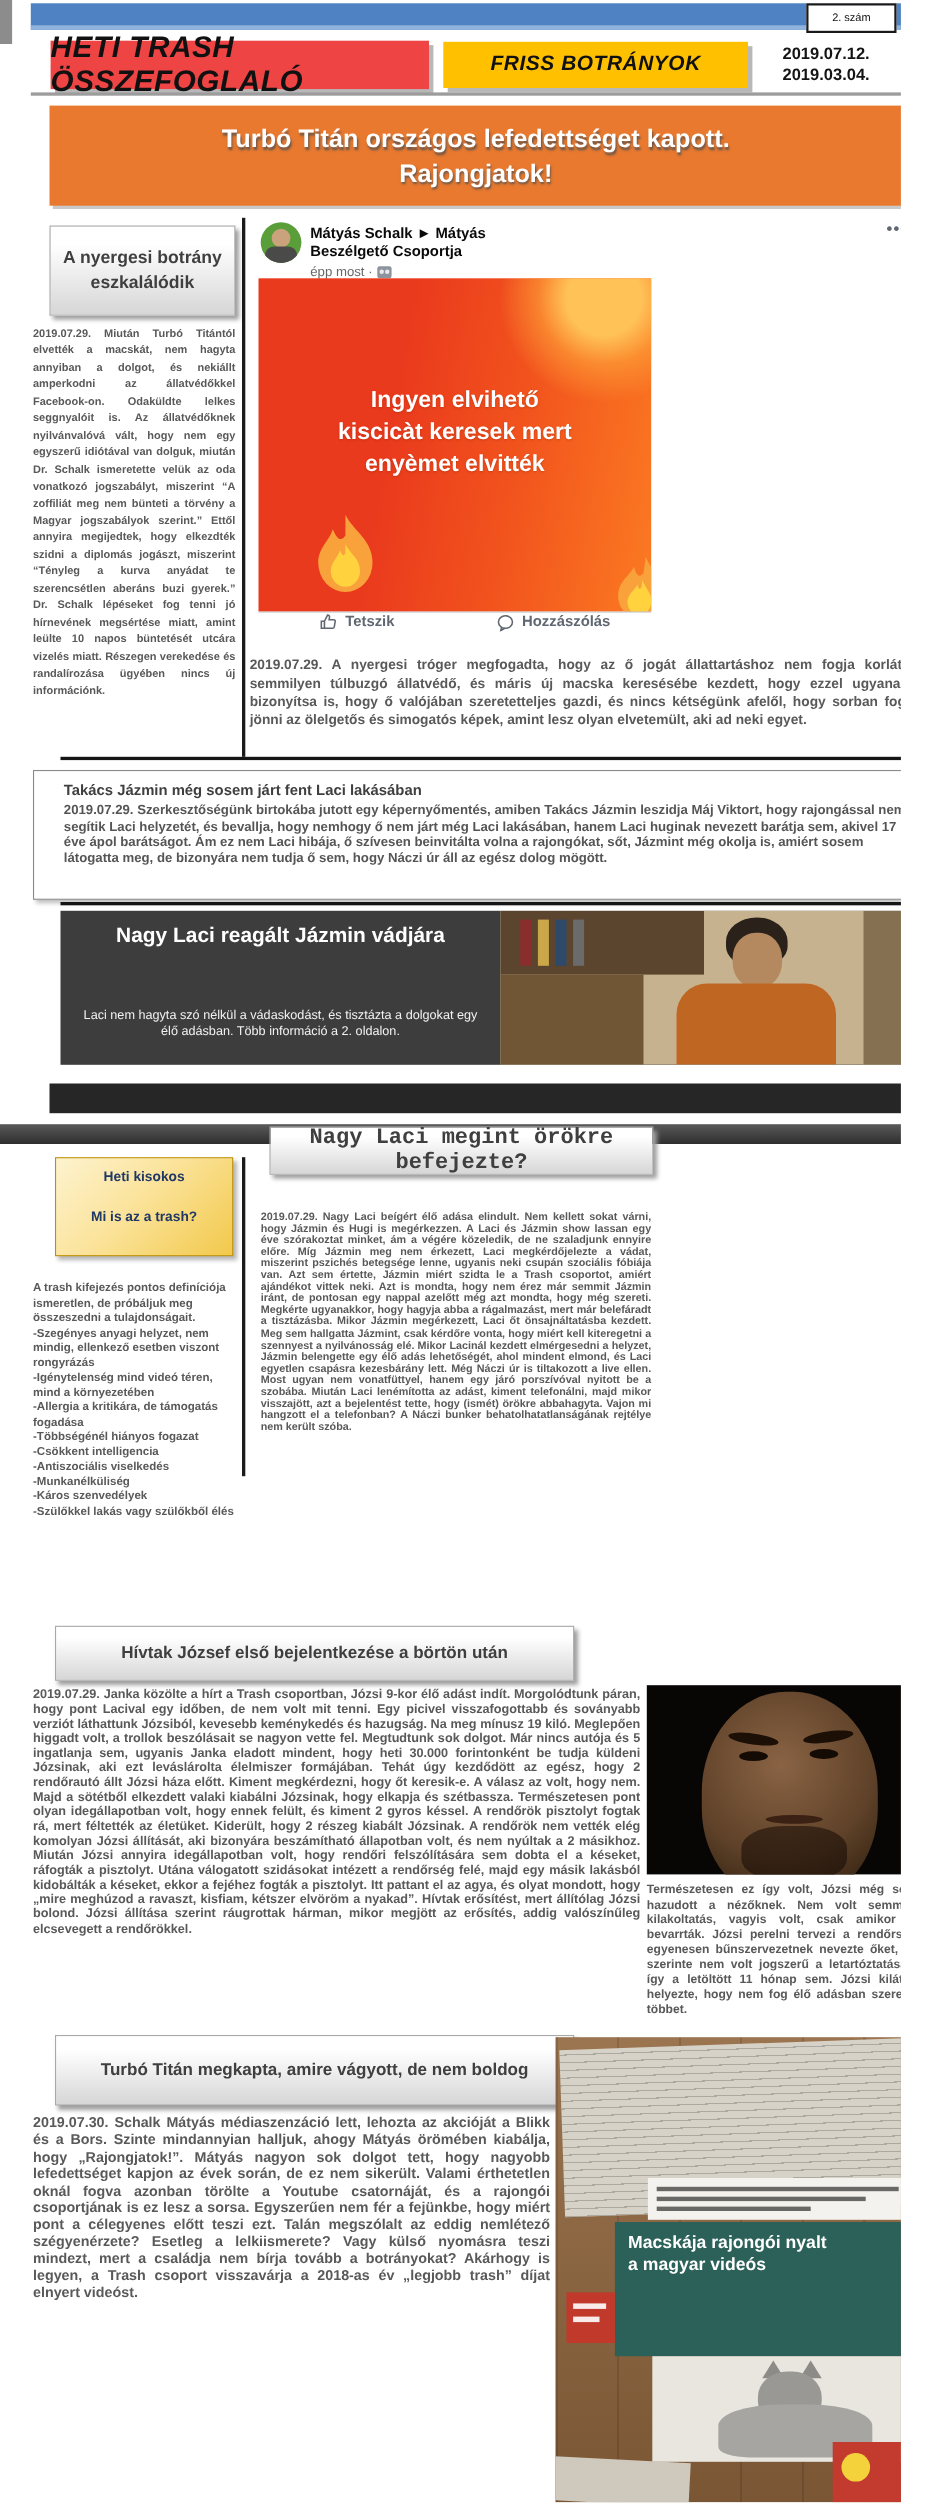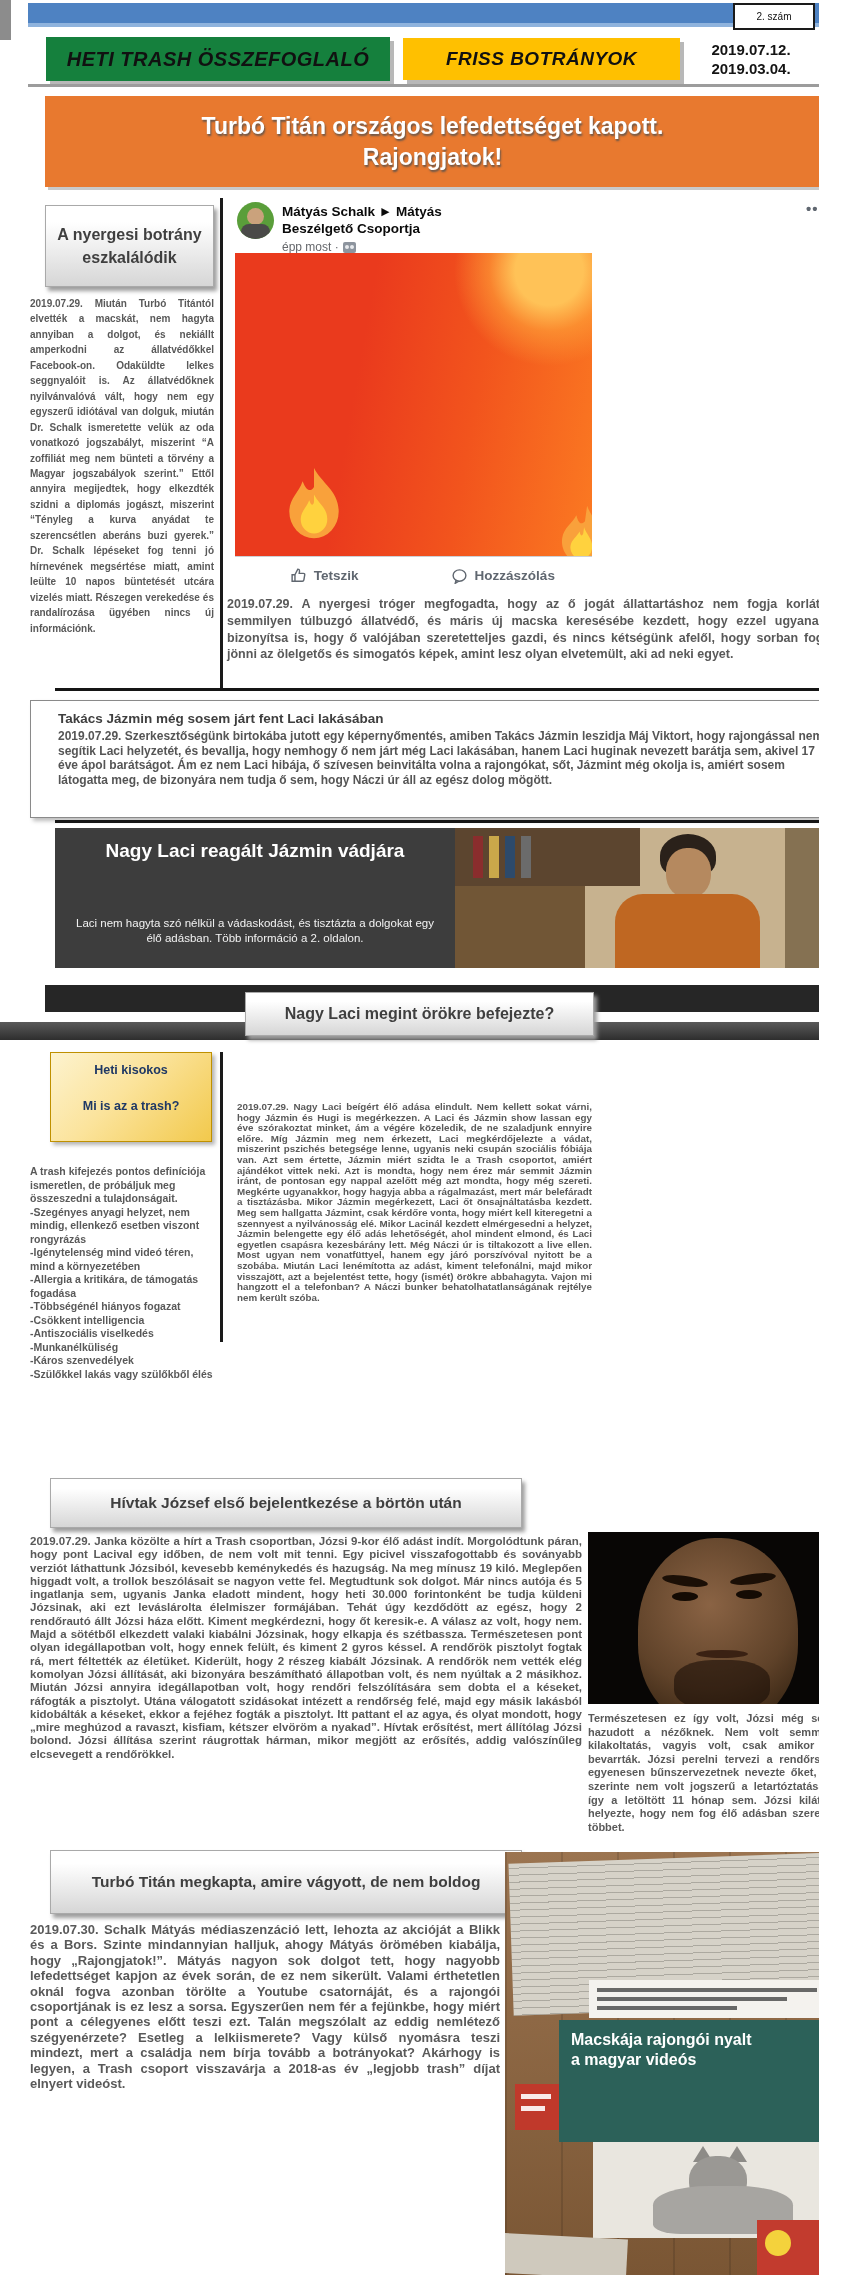--- a/index.html
+++ b/index.html
@@ -7,37 +7,37 @@
           font-family:"Liberation Sans","DejaVu Sans",sans-serif;}
   .abs{position:absolute;}
 
   
   .corner-block{left:0;top:0;width:11px;height:40px;background:#8c8c8c;}
   .top-bar{left:28px;top:3px;width:822px;height:20px;background:#4e82c2;border-bottom:4px solid #8fb3dd;}
   .issue-badge{left:733px;top:3px;width:78px;height:23px;background:#ffffff;border:2px solid #1a1a1a;
     font-size:10px;display:flex;align-items:center;justify-content:center;color:#111;}
   .badge{display:flex;align-items:center;justify-content:center;font-style:italic;font-weight:900;
     color:#111;letter-spacing:.5px;box-shadow:4px 4px 0 #b8b8b8;}
-  .badge-green{left:46px;top:37px;width:344px;height:44px;background:#15803d;font-size:20px;}
+  .badge-green{left:46px;top:37px;width:344px;height:44px;background:#ef4444;font-size:27px;}
   .badge-yellow{left:403px;top:38px;width:277px;height:42px;background:#ffc000;font-size:19px;}
   .date-range{left:688px;top:40px;width:126px;text-align:center;font-weight:bold;font-size:15px;
     color:#141414;line-height:19px;}
   .rule-gray{left:28px;top:84px;width:822px;height:3px;background:#9c9c9c;}
 
   .banner{left:45px;top:96px;width:775px;height:91px;background:#e8792f;box-shadow:3px 3px 0 #c9c9c9;
     display:flex;flex-direction:column;align-items:center;justify-content:center;}
   .banner div{color:#fff;font-weight:800;font-size:23px;line-height:31px;
     text-shadow:1px 2px 2px rgba(80,80,80,.85);text-align:center;}
 
   
   .hbox{background:linear-gradient(#ffffff 20%,#d6d6d6 100%);border:1px solid #a9a9a9;
     box-shadow:3px 4px 4px #9e9e9e;display:flex;align-items:center;justify-content:center;
     text-align:center;font-weight:bold;color:#3f3f3f;}
   .hbox-nyergesi{left:45px;top:205px;width:167px;height:80px;font-size:16px;line-height:23px;}
-  .hbox-laci2{left:245px;top:992px;width:347px;height:42px;font-size:16px;}
+  .hbox-laci2{left:245px;top:1024px;width:347px;height:42px;font-size:20px;font-family:Liberation Mono, monospace;}
   .hbox-busak{left:50px;top:1478px;width:470px;height:48px;font-size:15.5px;}
   .hbox-turbo{left:50px;top:1850px;width:470px;height:62px;font-size:15.5px;line-height:22px;}
 
   .bodytext{font-weight:bold;color:#595959;text-align:justify;}
   .left-col-body{left:30px;top:296px;width:184px;font-size:10px;line-height:15.45px;}
   .vdivider1{left:220px;top:198px;width:3px;height:490px;background:#1a1a1a;}
   .vdivider2{left:220px;top:1052px;width:3px;height:290px;background:#1a1a1a;}
 
   
   .fb-avatar{left:237px;top:202px;width:37px;height:37px;border-radius:50%;background:#5a9e3a;overflow:hidden;}
@@ -53,21 +53,21 @@
     background:
       radial-gradient(circle at 88% 6%, #ffc257 0 34px, rgba(255,170,60,.55) 60px, rgba(255,150,40,0) 95px),
       linear-gradient(100deg,#ea3a1d 35%,#f2541d 65%,#fb7a22 100%);}
   .fb-image-text{position:absolute;left:0;top:96px;width:100%;text-align:center;color:#ffffff;
     font-weight:800;font-size:21px;line-height:29px;white-space:pre-line;
     text-shadow:0 1px 2px rgba(120,30,0,.35);}
   .flame{position:absolute;}
   .flame-bl{left:48px;bottom:14px;width:62px;height:76px;}
   .flame-br{right:-16px;bottom:-10px;width:50px;height:62px;transform:rotate(8deg);}
   .fb-actions{left:235px;top:556px;width:357px;height:36px;border-top:1px solid #ccd0d5;display:flex;}
-  .fb-btn{flex:1;display:flex;align-items:center;justify-content:center;gap:7px;color:#606770;
+  .fb-btn{flex:1;display:flex;align-items:flex-start;justify-content:center;gap:7px;color:#606770;
     font-weight:bold;font-size:13.5px;cursor:pointer;}
   .fb-caption{left:227px;top:596px;width:618px;font-size:12.5px;line-height:16.8px;}
 
   .hline-dark1{left:55px;top:688px;width:793px;height:3px;background:#151515;}
   .jazmin-box{left:30px;top:700px;width:815px;height:118px;background:#fff;border:1px solid #8a8a8a;
     box-shadow:3px 3px 4px #bdbdbd;box-sizing:border-box;padding:10px 20px 8px 27px;}
   .jazmin-h{font-weight:bold;font-size:13.5px;color:#3f3f3f;margin-bottom:3px;}
   .jazmin-b{font-weight:bold;font-size:12px;line-height:14.6px;color:#555;text-align:left;}
   .hline-dark2{left:55px;top:820px;width:793px;height:3px;background:#151515;}
 
@@ -164,20 +164,23 @@
     <span class="torso"></span>
   </div>
   <div class="abs fb-name">Mátyás Schalk ► Mátyás Beszélgető Csoportja</div>
   <div class="abs fb-time">
     <span>épp most ·</span>
     <span class="fb-groupicon"></span>
   </div>
   <div class="abs fb-more">•••</div>
 
   <div class="abs fb-image">
+    <div class="fb-image-text">Ingyen elvihető
+kiscicàt keresek mert
+enyèmet elvitték</div>
     <svg class="flame flame-bl" viewBox="0 0 64 80">
       <path d="M32 2 C40 18 58 26 58 48 A26 28 0 0 1 6 48 C6 34 16 28 20 16 C24 26 28 28 32 22 Z" fill="#f9a13b"></path>
       <path d="M32 30 C37 40 46 44 46 56 A14 15 0 0 1 18 56 C18 48 24 44 27 36 C29 42 31 42 32 38 Z" fill="#ffd23e"></path>
     </svg>
     <svg class="flame flame-br" viewBox="0 0 64 80">
       <path d="M32 2 C40 18 58 26 58 48 A26 28 0 0 1 6 48 C6 34 16 28 20 16 C24 26 28 28 32 22 Z" fill="#f9a13b"></path>
       <path d="M32 30 C37 40 46 44 46 56 A14 15 0 0 1 18 56 C18 48 24 44 27 36 C29 42 31 42 32 38 Z" fill="#ffd23e"></path>
     </svg>
   </div>
 

